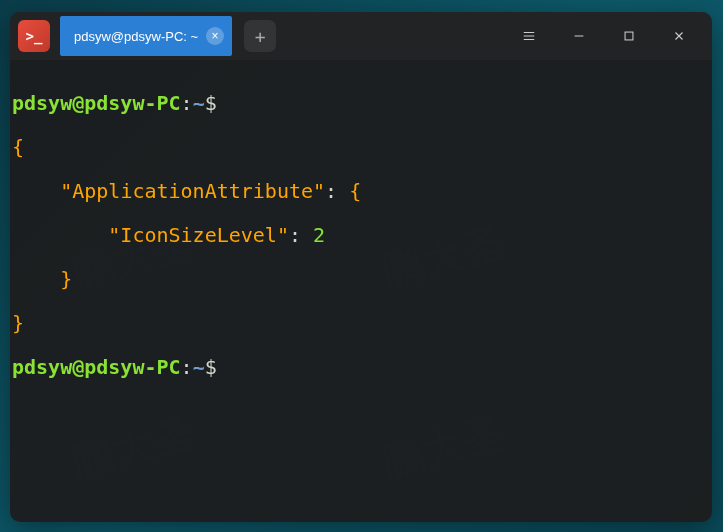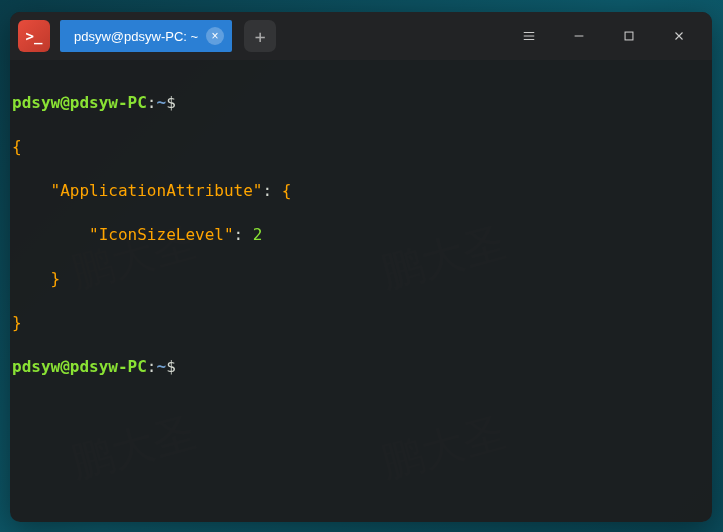--- a/index.html
+++ b/index.html
@@ -54,21 +54,21 @@
       align-items: center;
       justify-content: center;
       margin-right: 10px;
       color: white;
       font-size: 14px;
       font-weight: bold;
       flex-shrink: 0;
     }
     .tab {
       background: #2b7fd4;
-      height: 32px;
+      height: 40px;
       border-radius: 2px;
       display: flex;
       align-items: center;
       padding: 0 8px 0 14px;
       color: white;
       font-size: 13px;
       font-family: sans-serif;
       gap: 8px;
     }
     .tab-close {
@@ -108,21 +108,21 @@
       display: flex;
       align-items: center;
       justify-content: center;
       color: #ccc;
       cursor: pointer;
     }
     .win-btn svg { width: 14px; height: 14px; }
     .terminal-body {
       flex: 1;
       padding: 10px 0 10px 2px;
-      font-size: 16px;
+      font-size: 20px;
       line-height: 22px;
       color: #ddd;
       white-space: pre;
       overflow: hidden;
     }
     .line { display: block; }
     .user { color: #8ae234; font-weight: bold; }
     .colon { color: #d3d7cf; }
     .path { color: #729fcf; font-weight: bold; }
     .dollar { color: #d3d7cf; }

